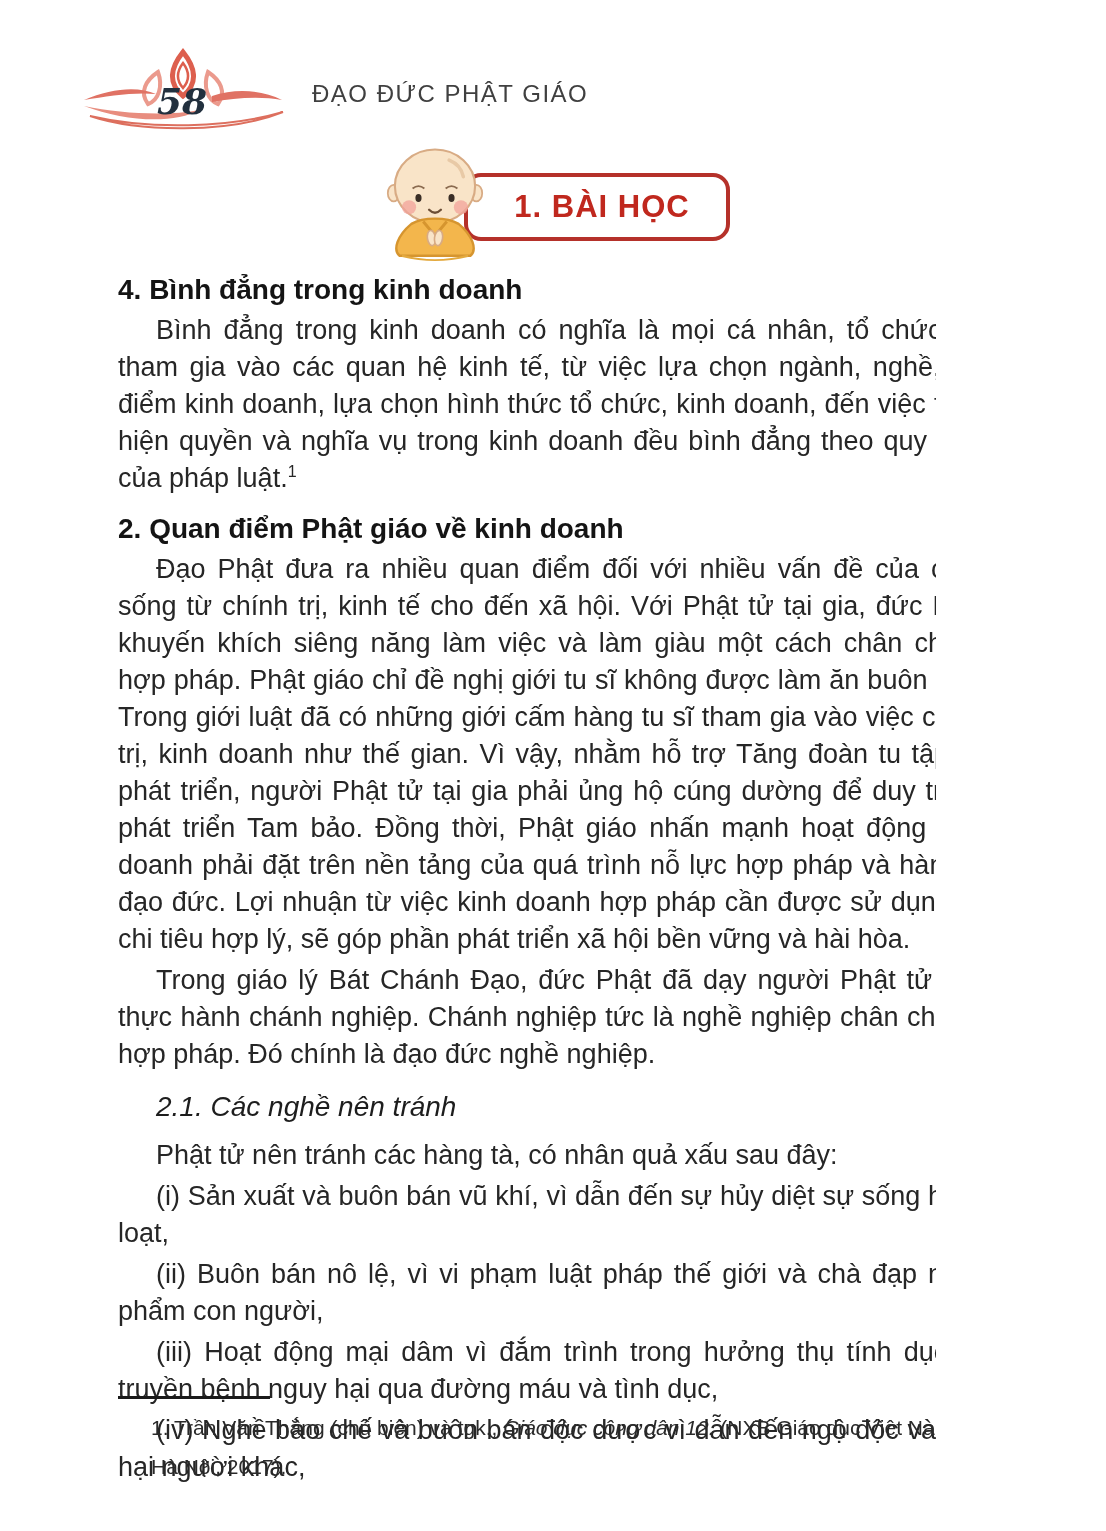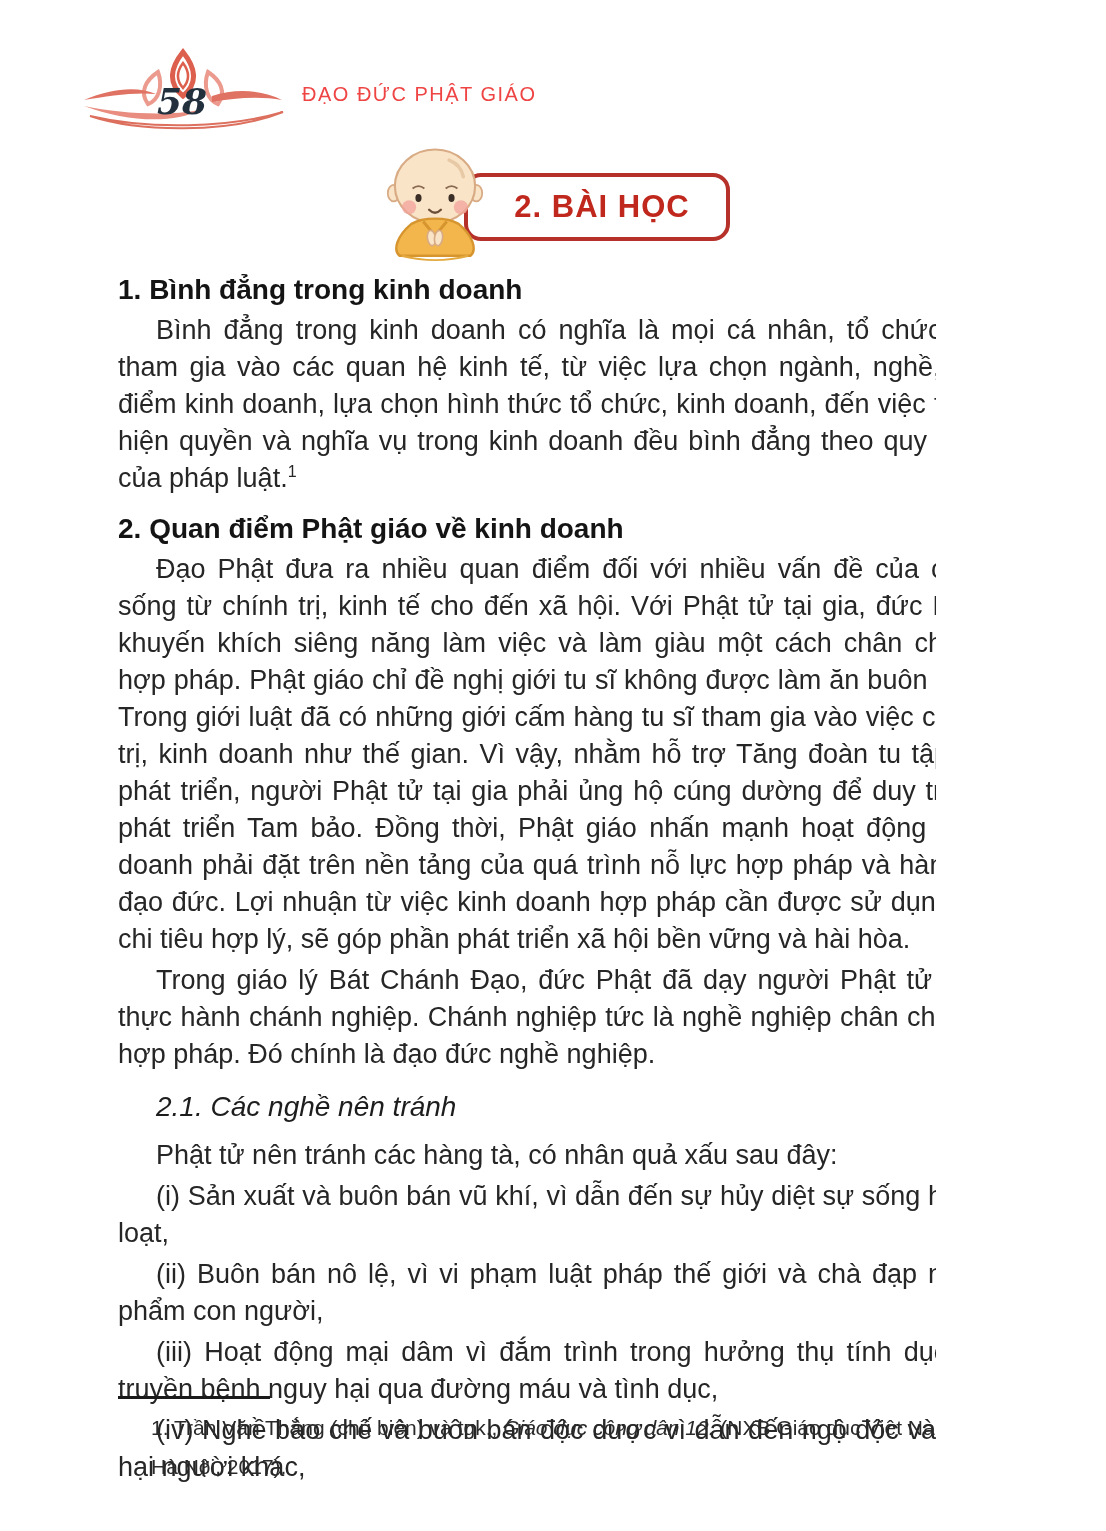--- a/index.html
+++ b/index.html
@@ -11,22 +11,22 @@
     color:#262626;
     overflow:hidden;
   }
   
   .header{
     position:absolute;top:48px;left:78px;
     display:flex;align-items:center;
   }
   .lotus-wrap{width:210px;height:86px;position:relative;}
   .book-title{
-    font-size:20px;letter-spacing:1.5px;color:#ef4444;
-    margin-left:14px;margin-top:6px;font-weight:400;
+    font-size:24px;letter-spacing:1.5px;color:#404040;
+    margin-left:24px;margin-top:6px;font-weight:400;
   }
   
   .badge-row{
     position:absolute;top:150px;left:0;width:1106px;
     display:flex;align-items:center;justify-content:center;
   }
   .monk{width:118px;height:118px;position:relative;z-index:2;margin-right:-30px;margin-top:-4px;}
   .pill{
     position:relative;z-index:1;
     background:#ffffff;
@@ -118,26 +118,26 @@
 
         <path d="M30,66 C18,76 14,88 20,93 L80,93 C86,88 82,76 70,66 C60,60 40,60 30,66 Z" fill="#f3b64c" stroke="#d6952f" stroke-width="2"></path>
         <path d="M40,64 L50,76 L60,64" fill="none" stroke="#d6952f" stroke-width="2.5"></path>
 
         <ellipse cx="47" cy="78" rx="3.4" ry="6.5" fill="#f9e4c8" stroke="#d8ab84" stroke-width="1.4" transform="rotate(-8 47 78)"></ellipse>
         <ellipse cx="53" cy="78" rx="3.4" ry="6.5" fill="#f9e4c8" stroke="#d8ab84" stroke-width="1.4" transform="rotate(8 53 78)"></ellipse>
 
         <path d="M22,92 Q50,100 78,92 L78,94 Q50,101 22,94 Z" fill="#e3a93e"></path>
       </svg>
     </div>
-    <div class="pill">2. BÀI HỌC</div>
+    <div class="pill">1. BÀI HỌC</div>
   </div>
 
   <div class="content">
 
-    <div class="section-heading">1. Bình đẳng trong kinh doanh</div>
+    <div class="section-heading">4. Bình đẳng trong kinh doanh</div>
 
     <p class="body"><span>Bình đẳng trong kinh doanh có nghĩa là mọi cá nhân, tổ chức khi tham gia vào các quan hệ kinh tế, từ việc lựa chọn ngành, nghề, địa điểm kinh doanh, lựa chọn hình thức tổ chức, kinh doanh, đến việc thực hiện quyền và nghĩa vụ trong kinh doanh đều bình đẳng theo quy định của pháp luật.</span><sup class="fn-marker">1</sup></p>
 
     <div class="section-heading">2. Quan điểm Phật giáo về kinh doanh</div>
 
     <p class="body">Đạo Phật đưa ra nhiều quan điểm đối với nhiều vấn đề của cuộc sống từ chính trị, kinh tế cho đến xã hội. Với Phật tử tại gia, đức Phật khuyến khích siêng năng làm việc và làm giàu một cách chân chính, hợp pháp. Phật giáo chỉ đề nghị giới tu sĩ không được làm ăn buôn bán. Trong giới luật đã có những giới cấm hàng tu sĩ tham gia vào việc chính trị, kinh doanh như thế gian. Vì vậy, nhằm hỗ trợ Tăng đoàn tu tập và phát triển, người Phật tử tại gia phải ủng hộ cúng dường để duy trì và phát triển Tam bảo. Đồng thời, Phật giáo nhấn mạnh hoạt động kinh doanh phải đặt trên nền tảng của quá trình nỗ lực hợp pháp và hành vi đạo đức. Lợi nhuận từ việc kinh doanh hợp pháp cần được sử dụng và chi tiêu hợp lý, sẽ góp phần phát triển xã hội bền vững và hài hòa.</p>
 
     <p class="body">Trong giáo lý Bát Chánh Đạo, đức Phật đã dạy người Phật tử nên thực hành chánh nghiệp. Chánh nghiệp tức là nghề nghiệp chân chánh, hợp pháp. Đó chính là đạo đức nghề nghiệp.</p>
 
     <div class="sub-heading">2.1. Các nghề nên tránh</div>

